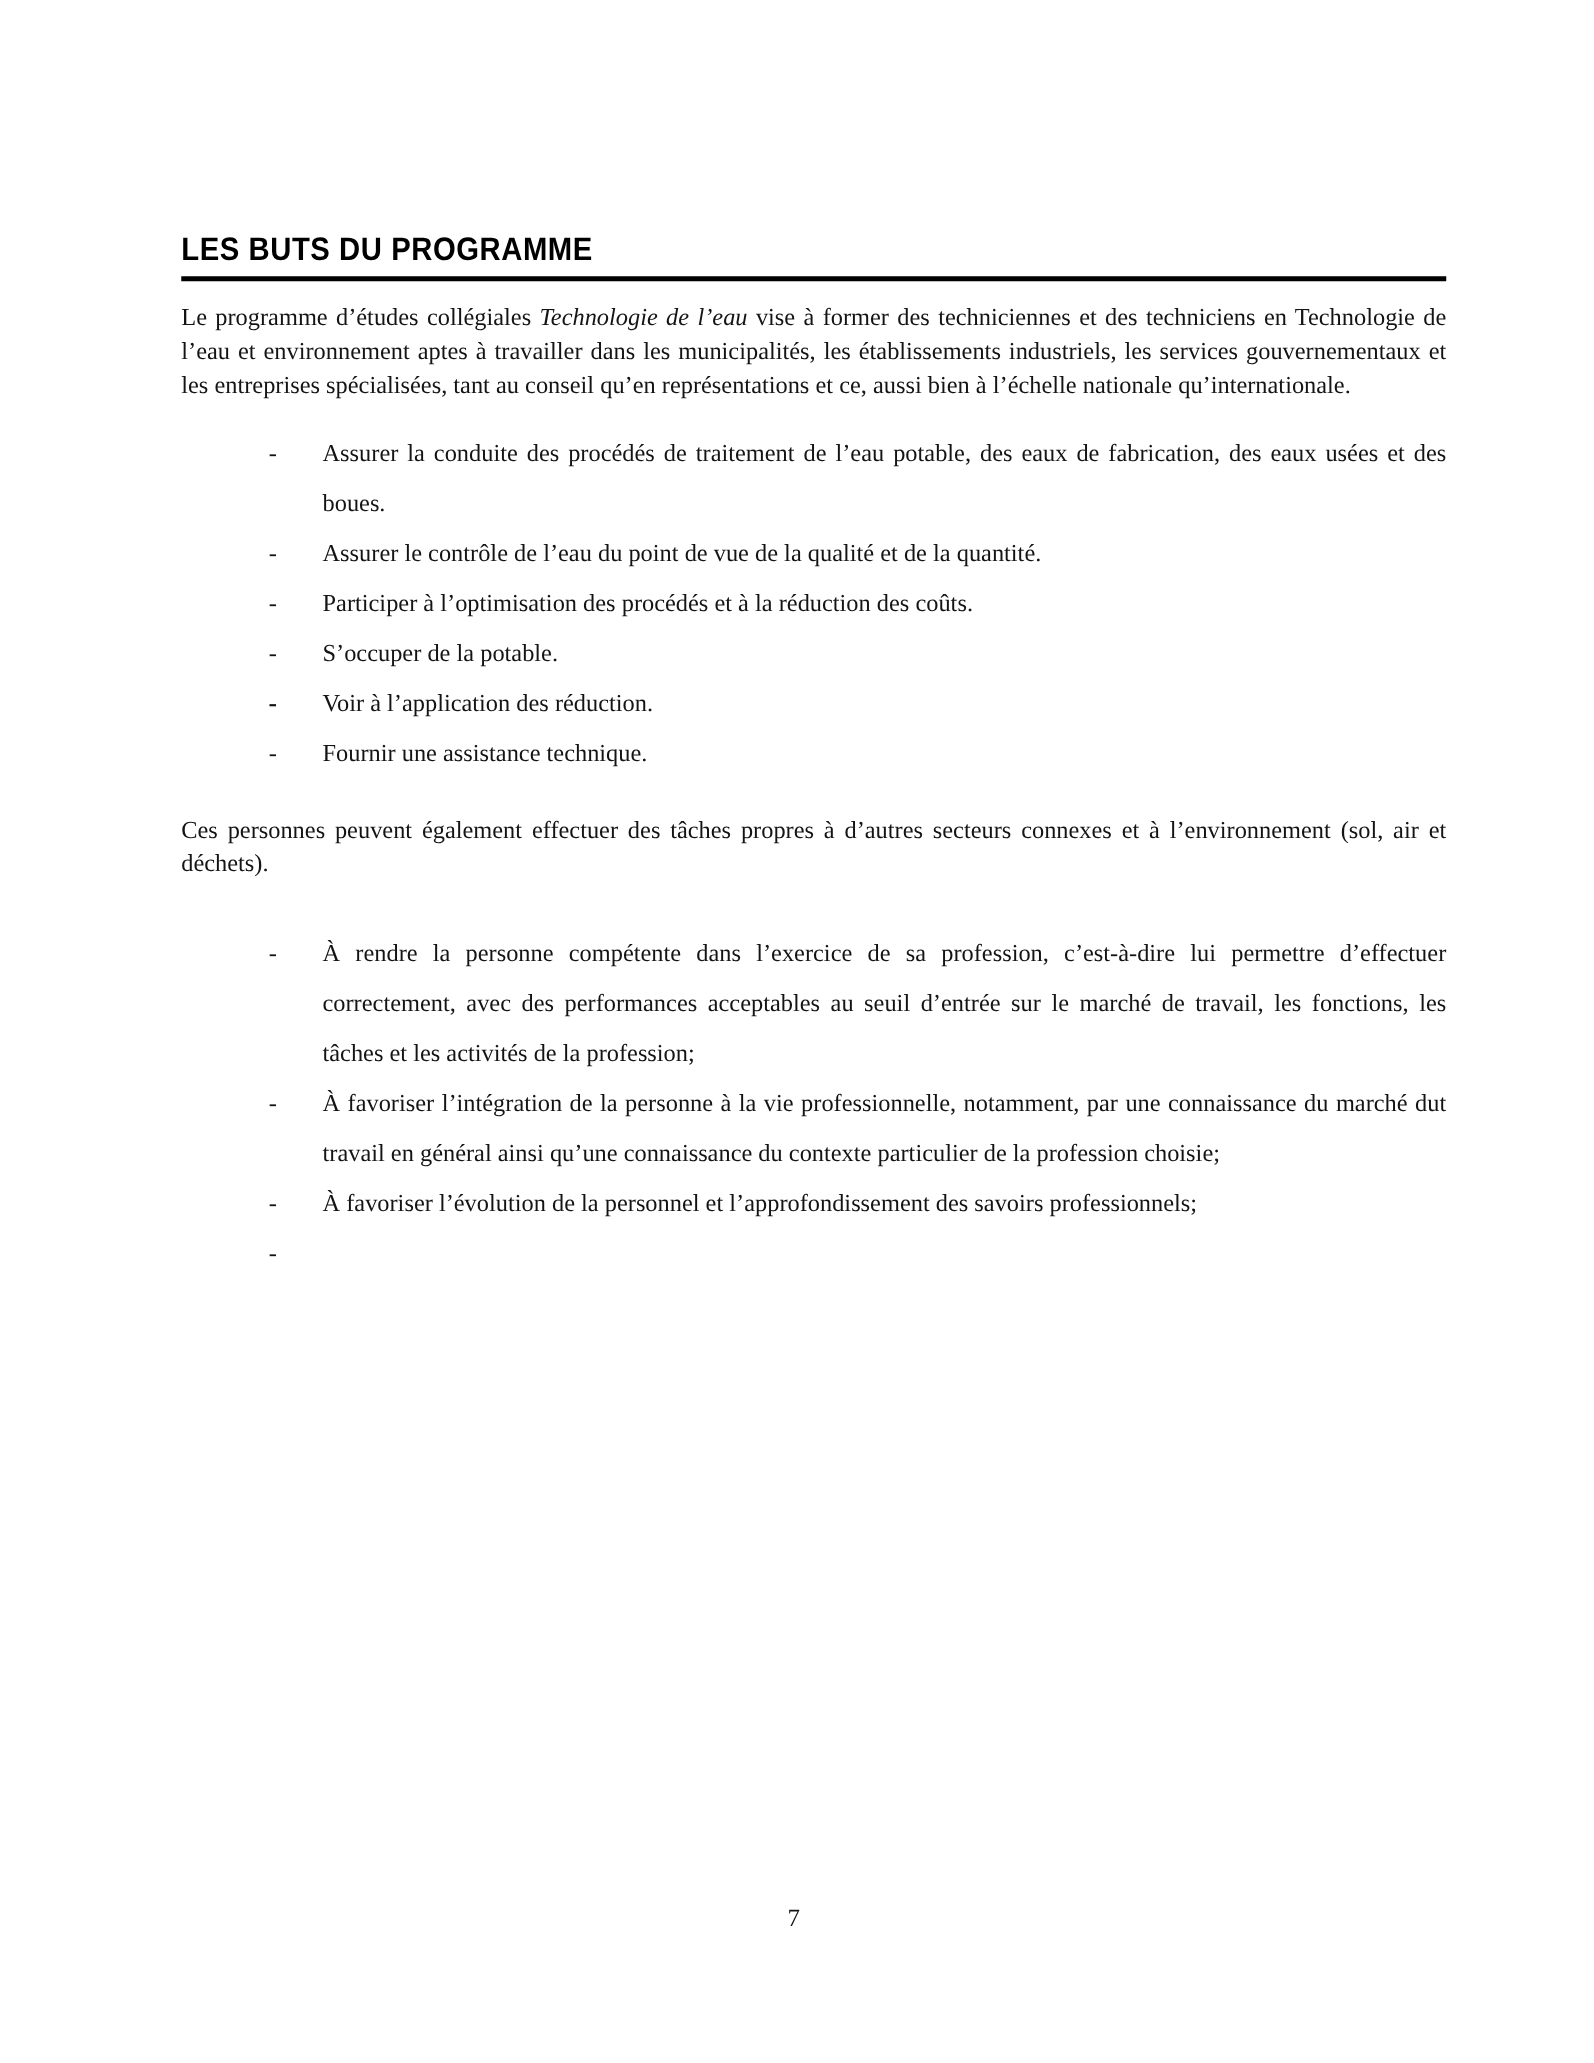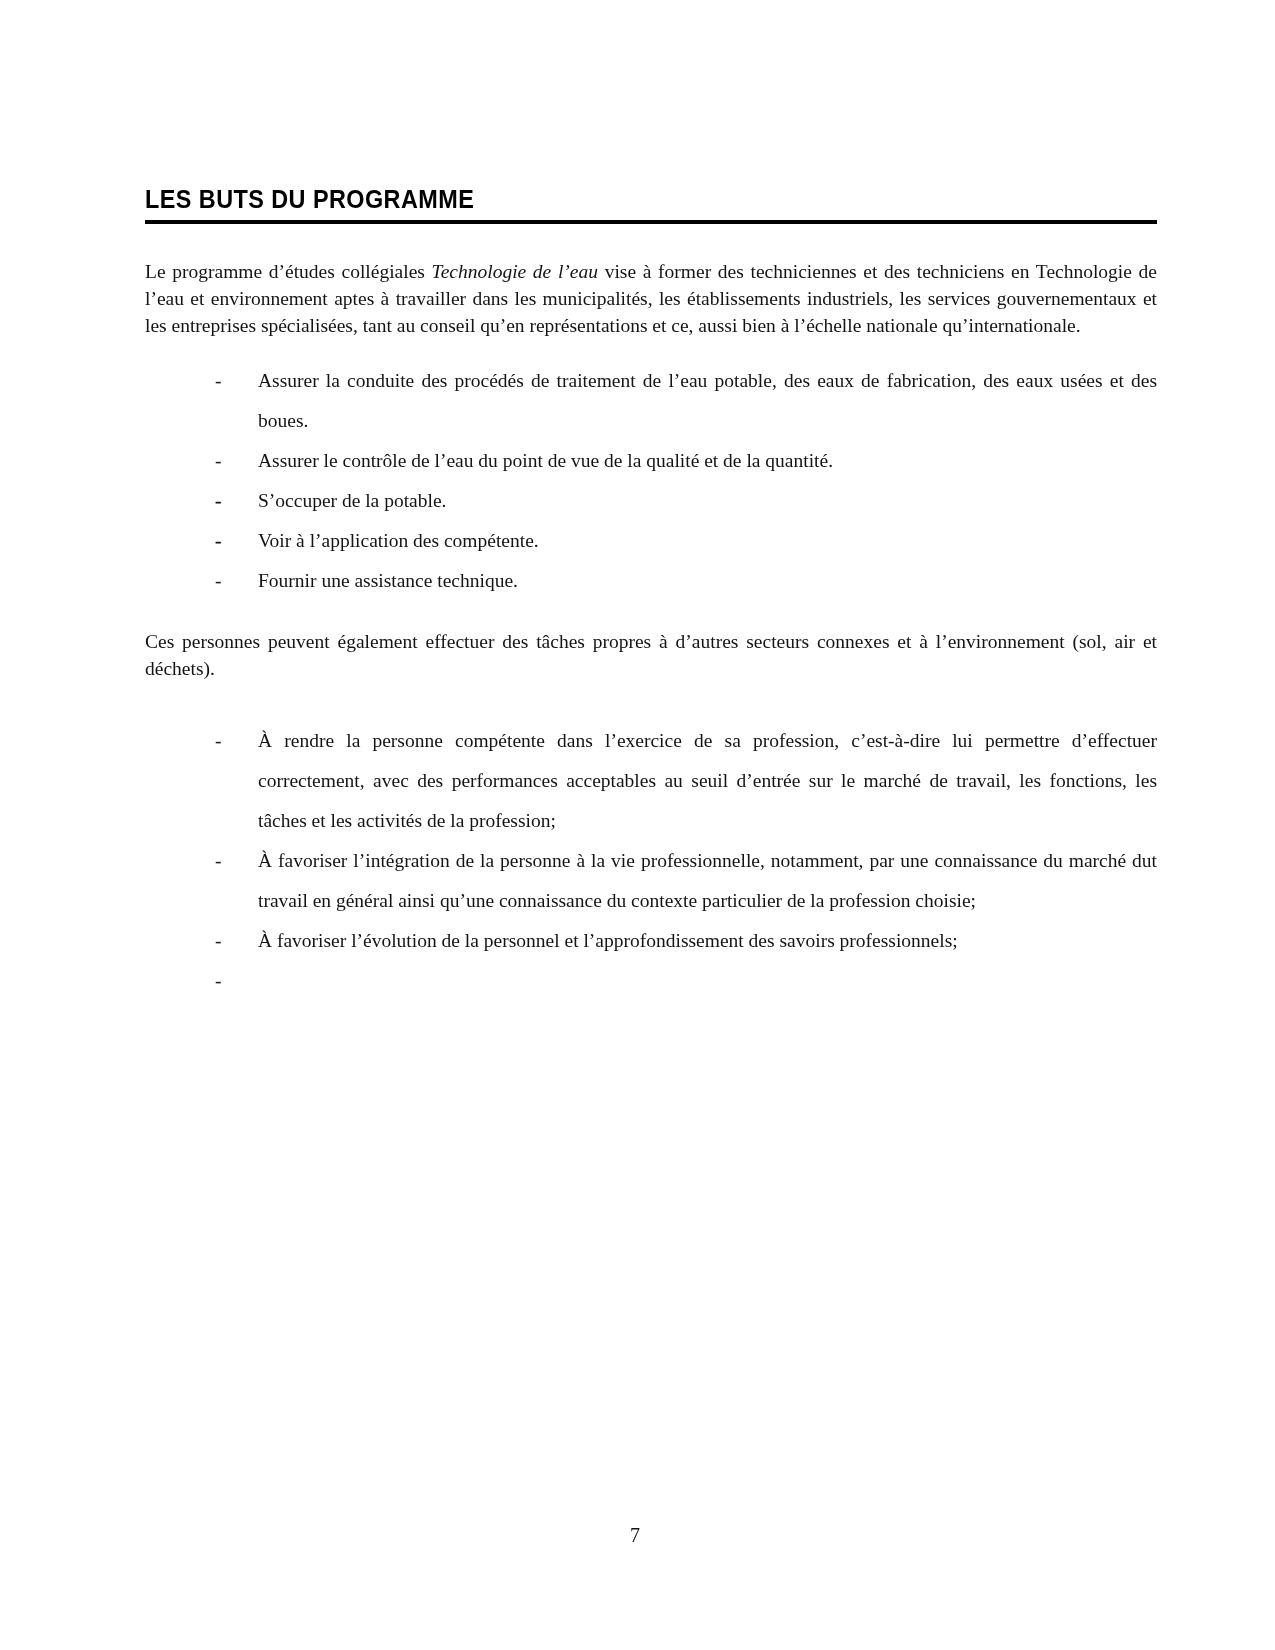--- a/index.html
+++ b/index.html
@@ -32,21 +32,21 @@
   .title-rule {
     margin-top: 7px;
     height: 4px;
     background: #000000;
   }
   .body-par {
     margin: 27px 0 0 0;
     line-height: 26.8px;
     text-align: justify;
   }
-  .intro-par { margin-top: 35px; }
+  .intro-par { margin-top: 17px; }
   .after-list-par { margin-top: 28px; }
   .doc-list { margin-top: 22px; }
   .goals-list { margin-top: 38px; }
   .list-item {
     position: relative;
     padding-left: 113px;
     line-height: 40px;
     text-align: justify;
   }
   .dash-marker {
@@ -82,31 +82,32 @@
     <div class="list-item">
       <span class="dash-marker">-</span>
       <span>Assurer la conduite des procédés de traitement de l’eau potable, des eaux de fabrication, des eaux usées et des boues.</span>
     </div>
     <div class="list-item">
       <span class="dash-marker">-</span>
       <span>Assurer le contrôle de l’eau du point de vue de la qualité et de la quantité.</span>
     </div>
     <div class="list-item">
       <span class="dash-marker">-</span>
+      <span>Participer à l’optimisation des procédés et à la réduction des coûts.</span>
     </div>
     <div class="list-item">
       <span class="dash-marker">-</span>
       <span>S’occuper de la potable.</span>
     </div>
     <div class="list-item">
       <span class="dash-marker">-</span>
     </div>
     <div class="list-item">
       <span class="dash-marker">-</span>
-      <span>Voir à l’application des compétente.</span>
+      <span>Voir à l’application des réduction.</span>
     </div>
     <div class="list-item">
       <span class="dash-marker">-</span>
       <span>Fournir une assistance technique.</span>
     </div>
   </div>
 
   <p class="body-par after-list-par">Ces personnes peuvent également effectuer des tâches propres à d’autres secteurs connexes et à l’environnement (sol, air et déchets).</p>
 
 

